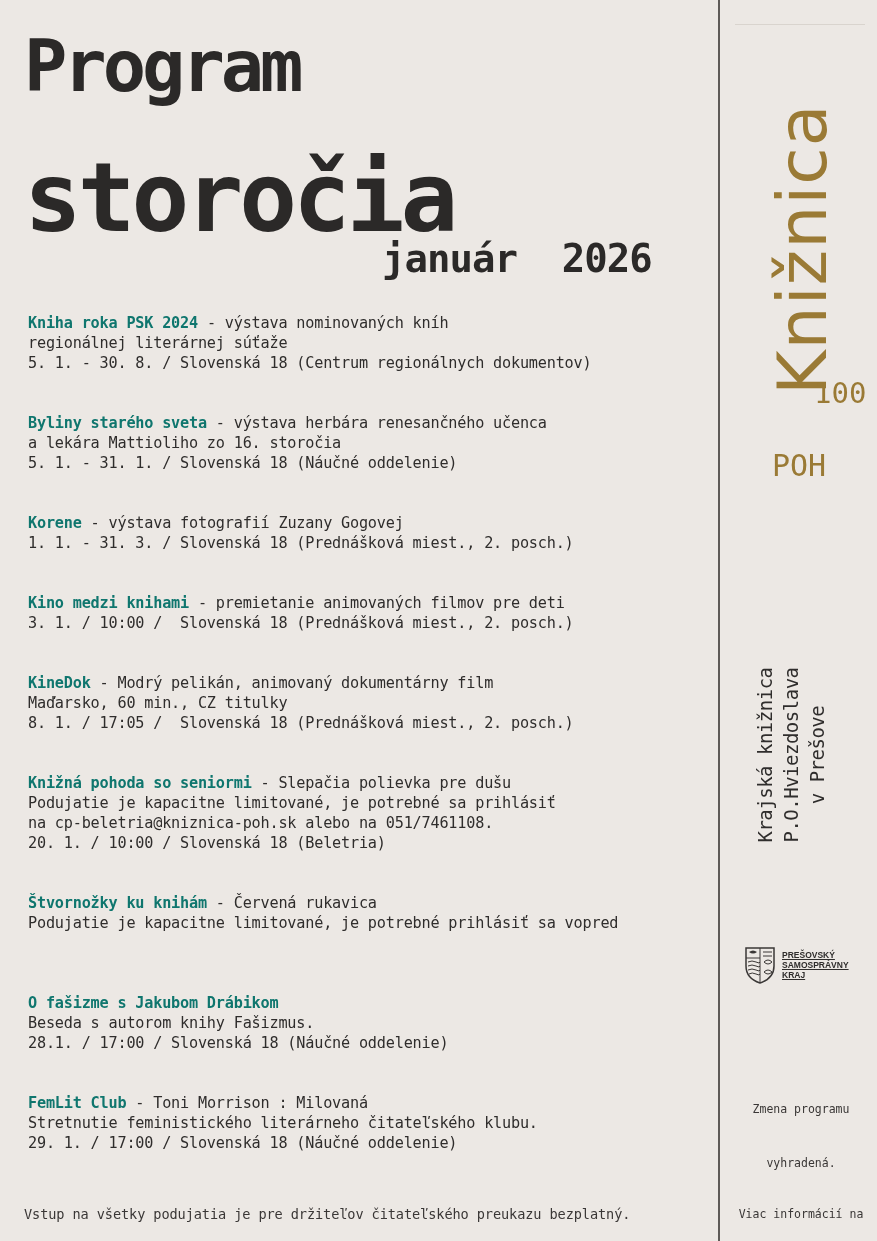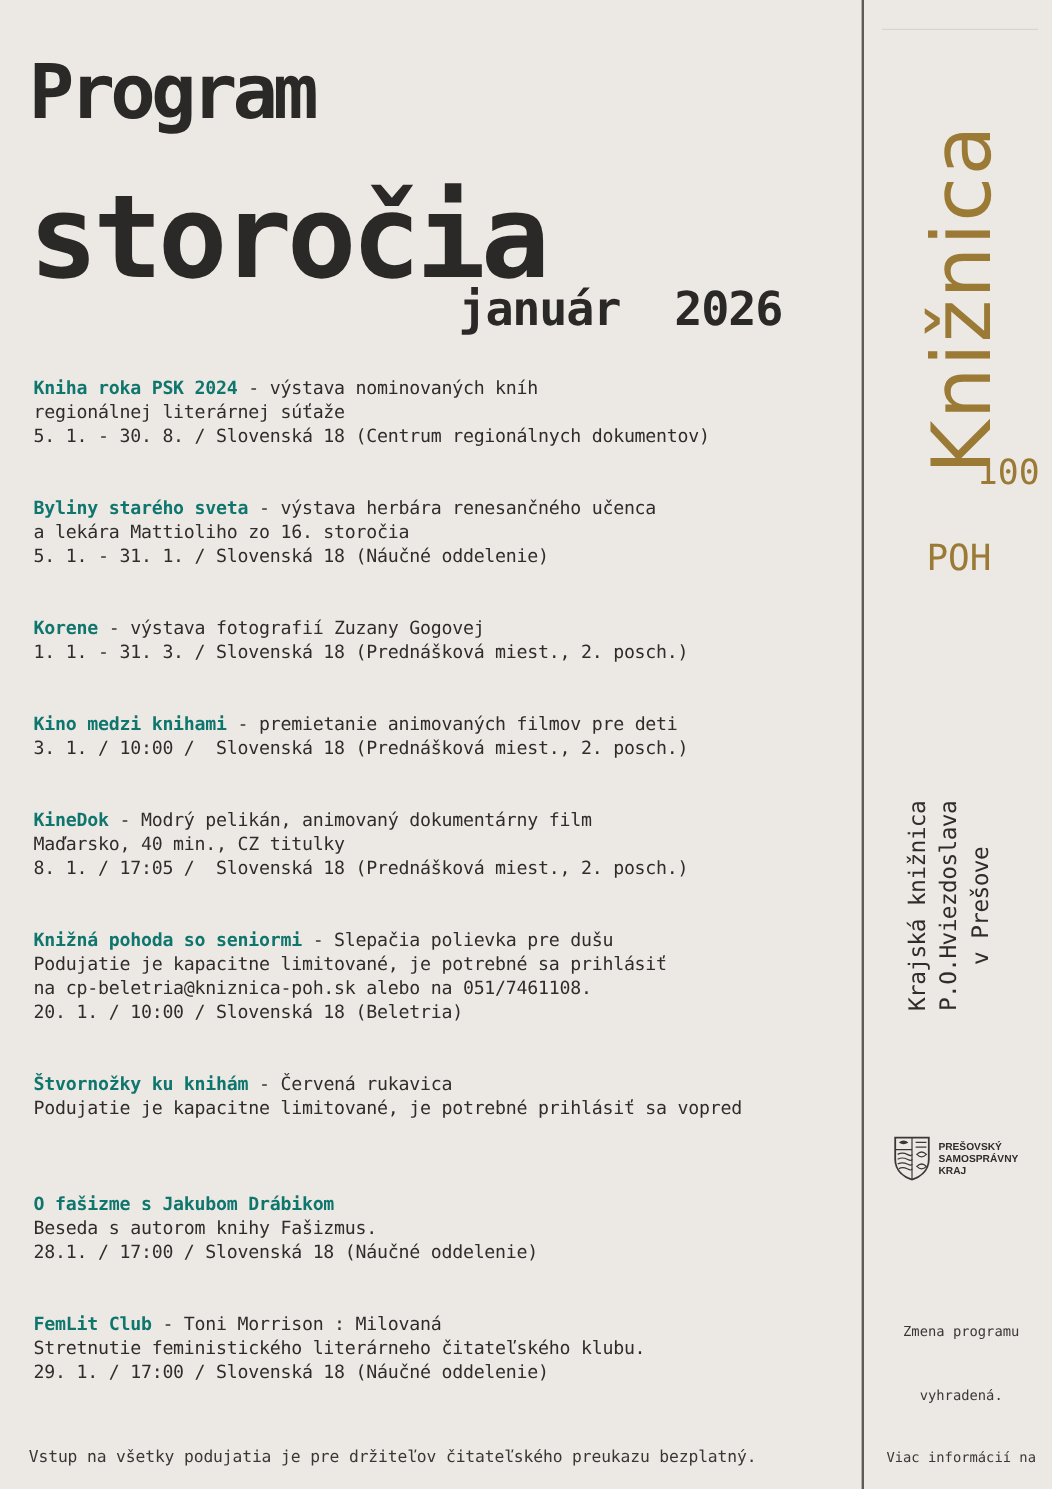--- a/index.html
+++ b/index.html
@@ -12,21 +12,21 @@
   .poster { position:absolute; inset:0; }
   .divider {
     position:absolute; left:718px; top:0; width:2px; height:1241px;
     background:#5e5a57;
   }
   .title {
     position:absolute; left:24px; margin:0;
     font-family: "DejaVu Sans Mono", monospace; font-weight:bold;
     color:#2b2928; letter-spacing:-4px; line-height:1;
   }
-  .title-1 { top:30px; font-size:63px;margin-top:15px; }
+  .title-1 { top:30px; font-size:72px; }
   .title-2 { top:150px; font-size:96px; }
   .subtitle {
     position:absolute; left:382px; top:236px; margin:0;
     font-family: "DejaVu Sans Mono", monospace; font-weight:bold;
     font-size:39px; letter-spacing:-1px; color:#2b2928; white-space:pre;text-align:right;
   }
   .events { position:absolute; left:28px; top:313px; width:680px; }
   .event { position:absolute; left:0; width:680px; }
   .event .line {
     font-size:15.2px; line-height:20px; white-space:pre; color:#2f2d2c;
@@ -64,21 +64,21 @@
   }
   .org-block div {
     font-size:19px; line-height:26px; color:#2f2d2c; white-space:nowrap; letter-spacing:-0.5px;
   }
   .psk-logo {
     position:absolute; left:744px; top:946px; display:flex; align-items:center; gap:6px;
   }
   .psk-shield { width:32px; height:38px; }
   .psk-text {
     font-family:"Liberation Sans", sans-serif; font-weight:bold; font-size:8.5px;
-    line-height:10px; color:#2f2d2c;
+    line-height:10px; color:#2f2d2c;text-decoration:underline;
   }
   .side-note {
     position:absolute; left:726px; width:150px; text-align:center;
     font-size:11.5px; line-height:18px; color:#3a3736; white-space:pre;
   }
   .note-change { top:1064px; }
   .note-more { top:1169px; }
 </style>
 </head>
 <body>
@@ -103,21 +103,21 @@
     <div class="event" style="top:200px">
       <div class="line"><span class="name">Korene</span><span> - výstava fotografií Zuzany Gogovej</span></div>
       <div class="line">1. 1. - 31. 3. / Slovenská 18 (Prednášková miest., 2. posch.)</div>
     </div>
     <div class="event" style="top:280px">
       <div class="line"><span class="name">Kino medzi knihami</span><span> - premietanie animovaných filmov pre deti</span></div>
       <div class="line">3. 1. / 10:00 /  Slovenská 18 (Prednášková miest., 2. posch.)</div>
     </div>
     <div class="event" style="top:360px">
       <div class="line"><span class="name">KineDok</span><span> - Modrý pelikán, animovaný dokumentárny film</span></div>
-      <div class="line">Maďarsko, 40 min., CZ titulky</div>
+      <div class="line">Maďarsko, 60 min., CZ titulky</div>
       <div class="line">8. 1. / 17:05 /  Slovenská 18 (Prednášková miest., 2. posch.)</div>
     </div>
     <div class="event" style="top:460px">
       <div class="line"><span class="name">Knižná pohoda so seniormi</span><span> - Slepačia polievka pre dušu</span></div>
       <div class="line">Podujatie je kapacitne limitované, je potrebné sa prihlásiť</div>
       <div class="line">na cp-beletria@kniznica-poh.sk alebo na 051/7461108.</div>
       <div class="line">20. 1. / 10:00 / Slovenská 18 (Beletria)</div>
     </div>
     <div class="event" style="top:580px">
       <div class="line"><span class="name">Štvornožky ku knihám</span><span> - Červená rukavica</span></div>

